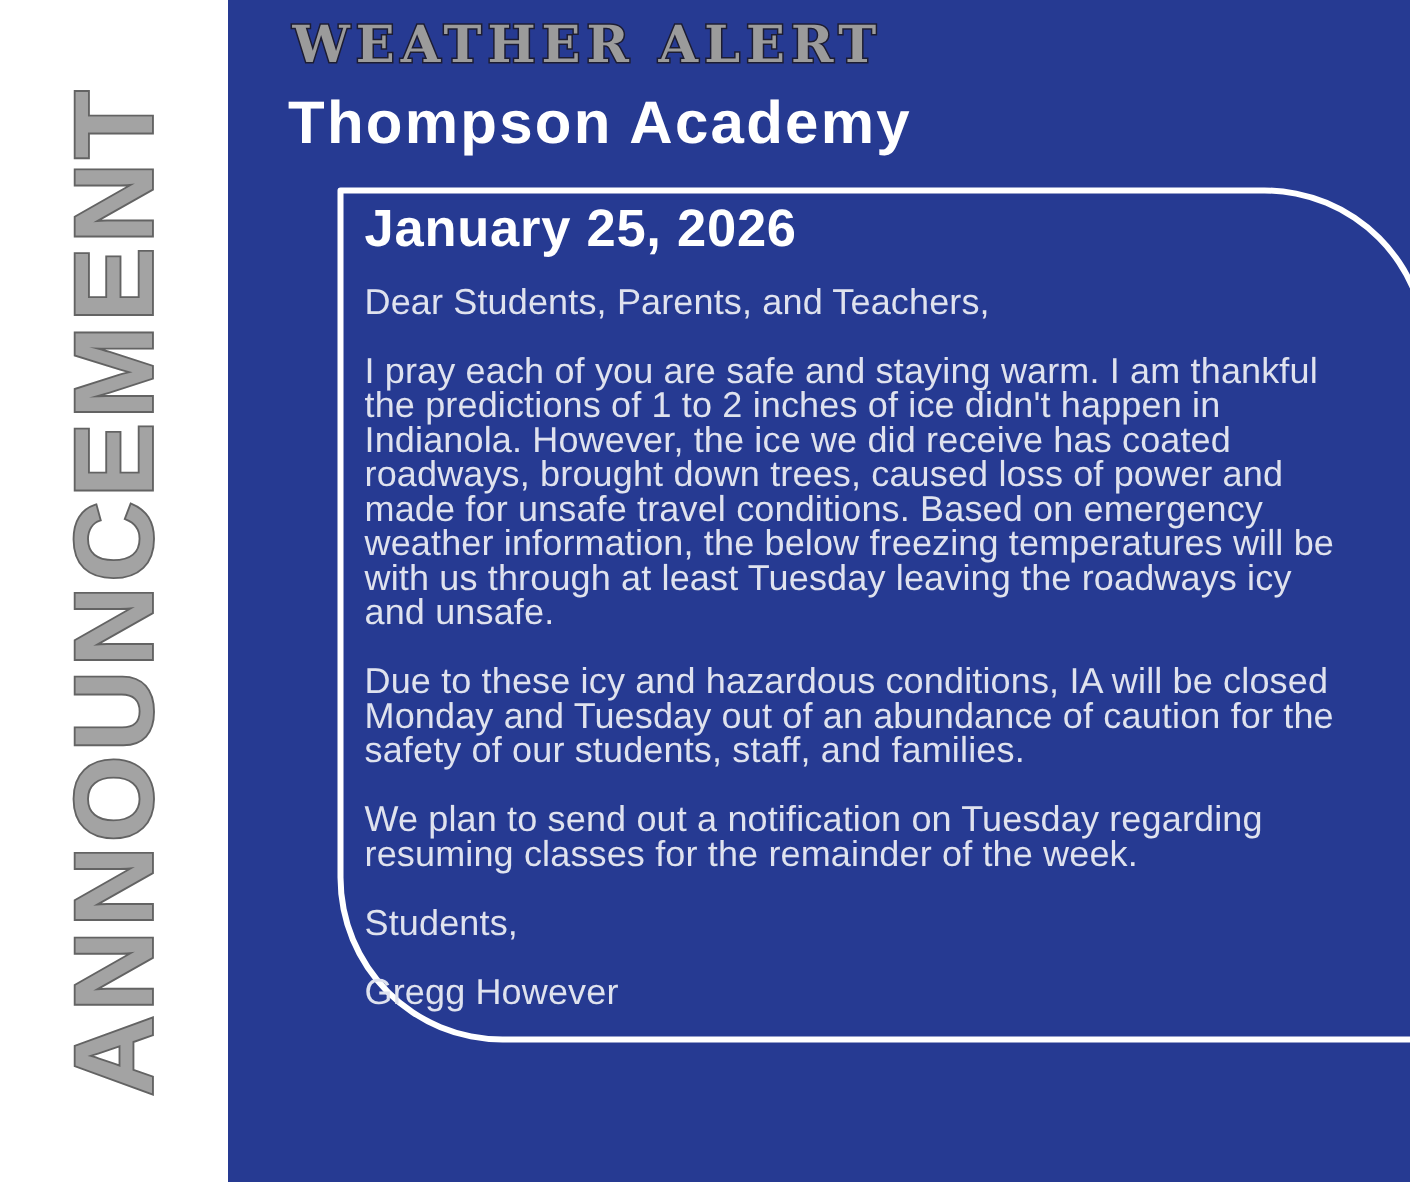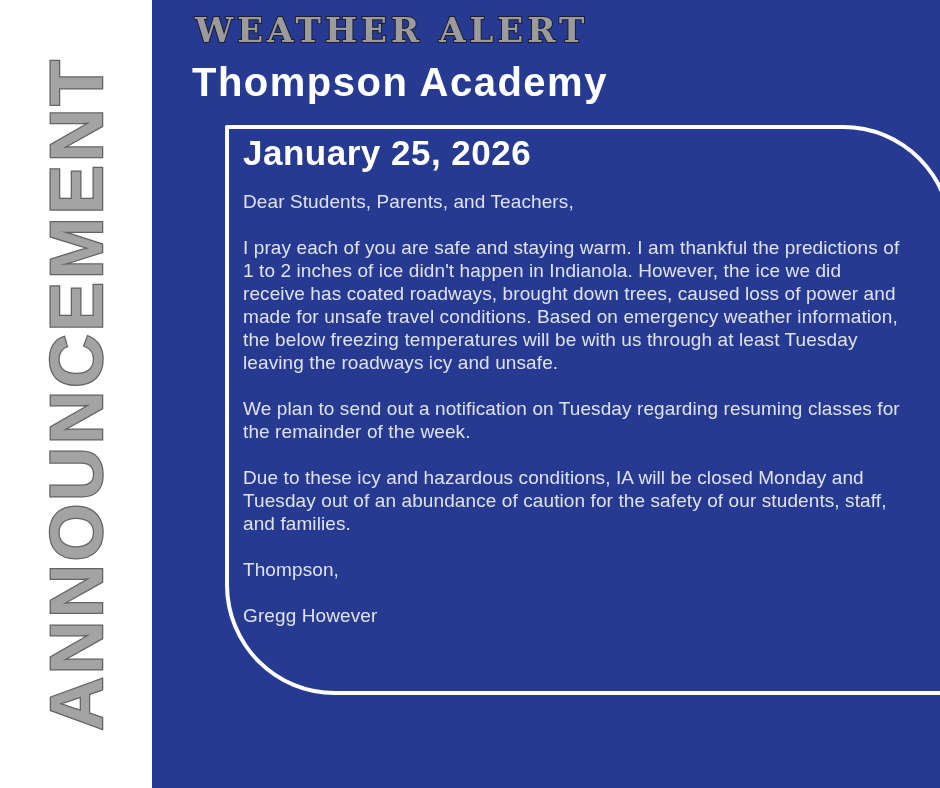--- a/index.html
+++ b/index.html
@@ -78,21 +78,21 @@
     margin: 0 0 16px;
     font-size: 35px;
     line-height: 42px;
     font-weight: 700;
     letter-spacing: 0.5px;
     color: #ffffff;
   }
 
   .letter-body p {
     margin: 0 0 23px;
-    font-size: 19px;
+    font-size: 24px;
     line-height: 23px;
     letter-spacing: 0.1px;
     color: #dfe2ee;
   }
 </style>
 </head>
 <body>
 
 <div class="canvas">
 
@@ -105,21 +105,21 @@
     <div class="alert-title">WEATHER ALERT</div>
 
     <div class="school-name">Thompson Academy</div>
 
     <div class="letter-box">
       <div class="letter-date">January 25, 2026</div>
 
       <div class="letter-body">
         <p>Dear Students, Parents, and Teachers,</p>
         <p>I pray each of you are safe and staying warm. I am thankful the predictions of 1 to 2 inches of ice didn't happen in Indianola. However, the ice we did receive has coated roadways, brought down trees, caused loss of power and made for unsafe travel conditions. Based on emergency weather information, the below freezing temperatures will be with us through at least Tuesday leaving the roadways icy and unsafe.</p>
+        <p>Due to these icy and hazardous conditions, IA will be closed Monday and Tuesday out of an abundance of caution for the safety of our students, staff, and families.</p>
         <p>We plan to send out a notification on Tuesday regarding resuming classes for the remainder of the week.</p>
-        <p>Due to these icy and hazardous conditions, IA will be closed Monday and Tuesday out of an abundance of caution for the safety of our students, staff, and families.</p>
-        <p>Thompson,</p>
+        <p>Students,</p>
         <p>Gregg However</p>
       </div>
     </div>
 
   </div>
 </div>
 
 </body></html>

